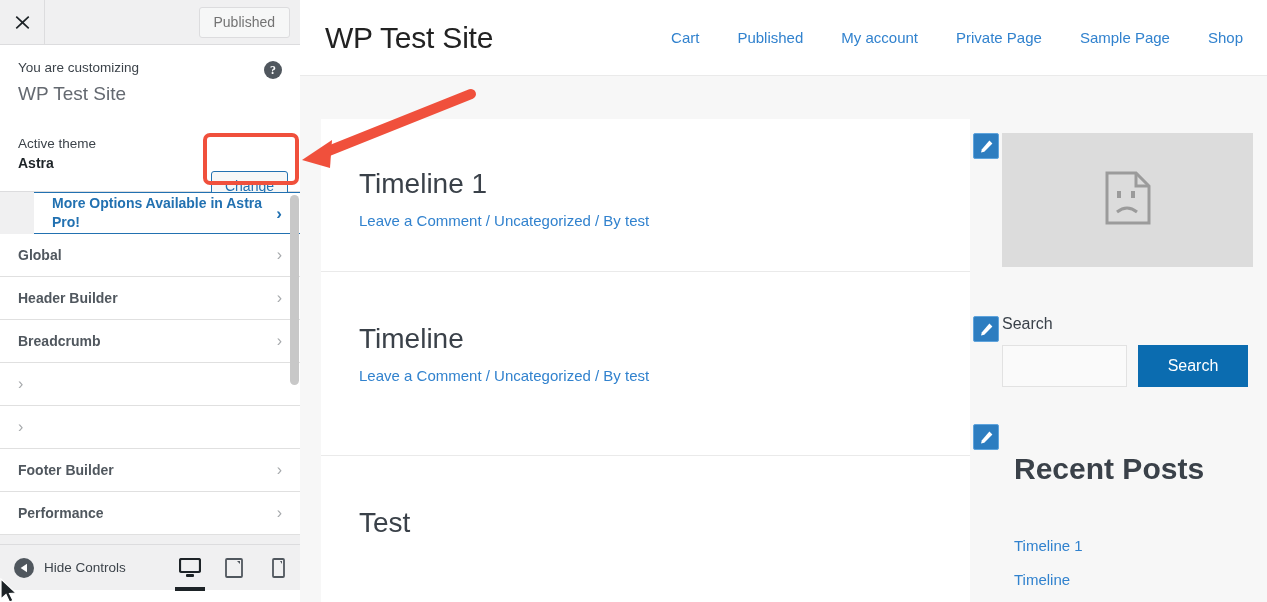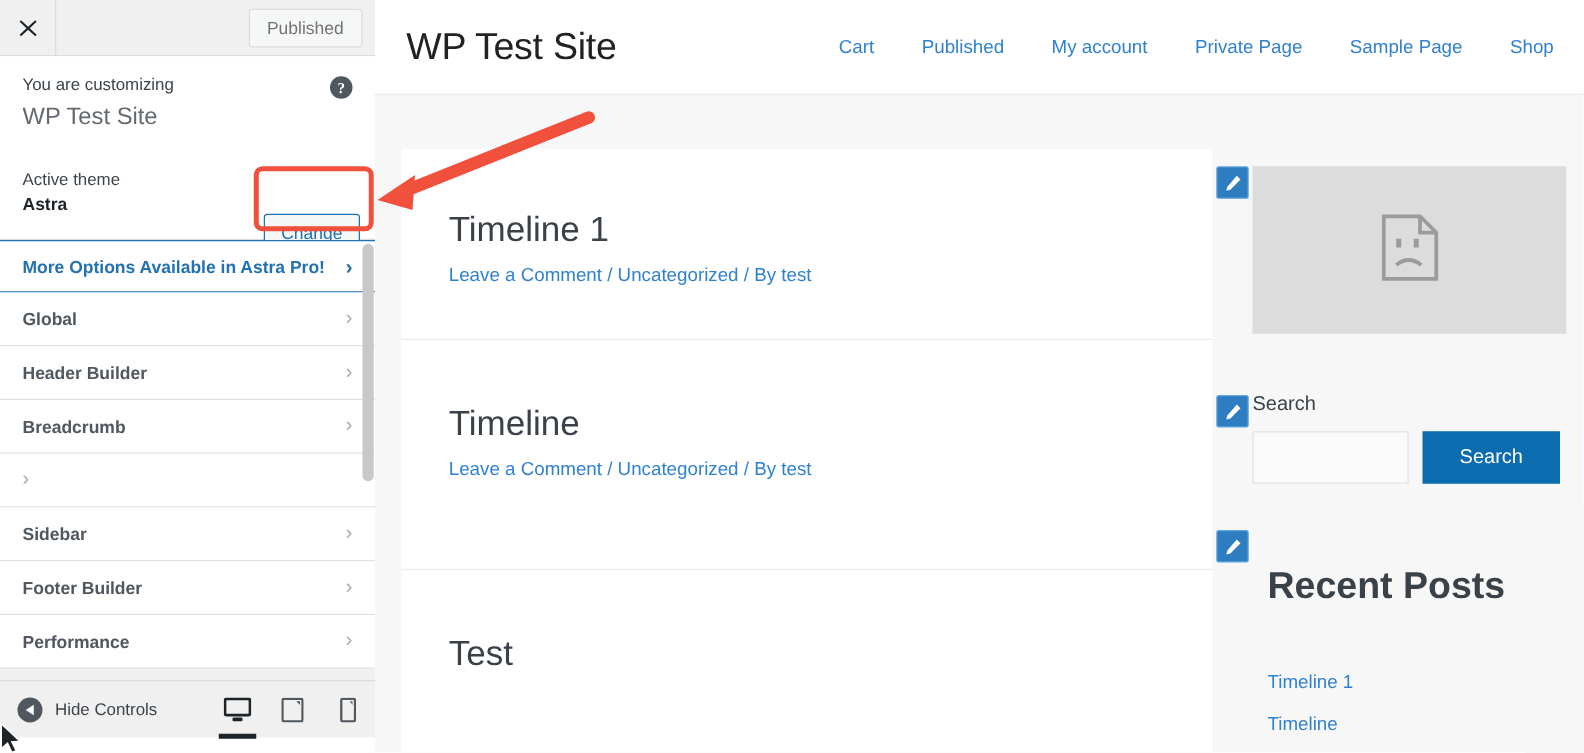--- a/index.html
+++ b/index.html
@@ -159,20 +159,21 @@
   .cz-pro {
     background: #fff;
     border-top: 1px solid #2271b1;
     border-bottom: 1px solid #2271b1;
     height: 42px;
     display: flex;
     align-items: center;
     padding: 0 18px;
     box-sizing: border-box;
     cursor: pointer;
+    margin-left: 34px;
   }
   .cz-pro-label {
     flex: 1 1 auto;
     font-size: 14px;
     font-weight: bold;
     color: #2271b1;
     line-height: 19px;
   }
   .cz-pro-arrow {
     color: #2271b1;
@@ -512,21 +513,20 @@
           <span class="cz-item-arrow">›</span>
         </div>
         <div class="cz-item">
           <span class="cz-item-label">Breadcrumb</span>
           <span class="cz-item-arrow">›</span>
         </div>
         <div class="cz-item">
           <span class="cz-item-arrow">›</span>
         </div>
         <div class="cz-item">
-          <span class="cz-item-label">Sidebar</span>
           <span class="cz-item-arrow">›</span>
         </div>
         <div class="cz-item">
           <span class="cz-item-label">Footer Builder</span>
           <span class="cz-item-arrow">›</span>
         </div>
         <div class="cz-item">
           <span class="cz-item-label">Performance</span>
           <span class="cz-item-arrow">›</span>
         </div>

